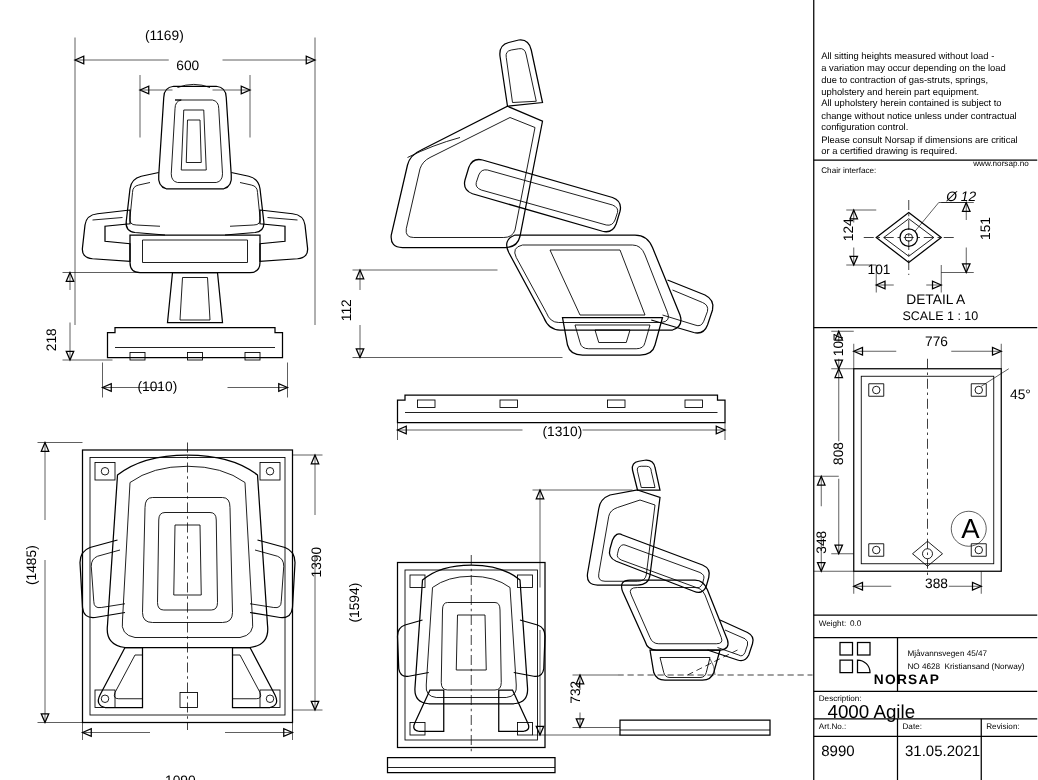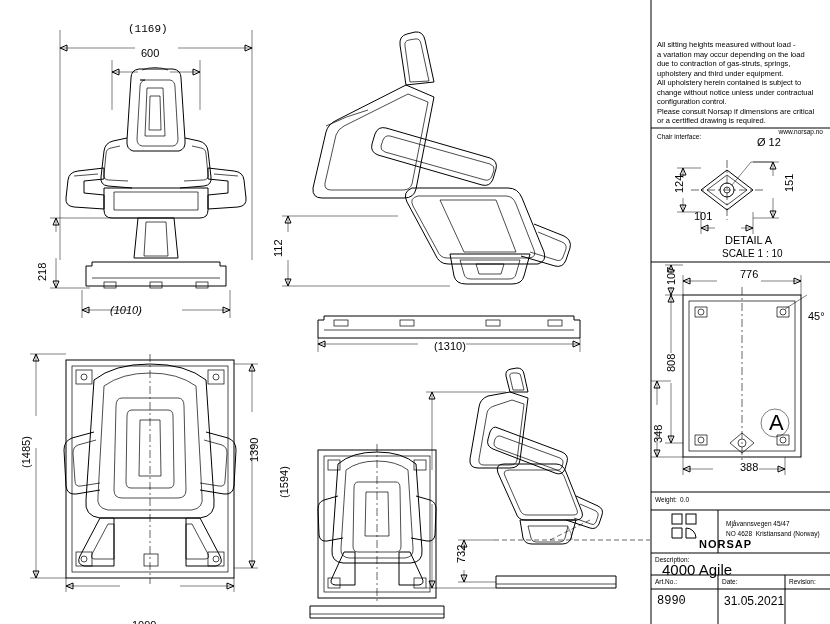--- a/index.html
+++ b/index.html
@@ -105,24 +105,24 @@
 
     <g>
       <line class="hair" x1="52" y1="300" x2="100" y2="300"></line>
       <line class="hair" x1="152" y1="300" x2="200" y2="300"></line>
       <line class="hair" x1="52" y1="280" x2="52" y2="308"></line>
       <line class="hair" x1="200" y1="280" x2="200" y2="308"></line>
       <path class="stroke" d="M52,300 l7,-3 l0,6 z"></path>
       <path class="stroke" d="M200,300 l-7,-3 l0,6 z"></path>
     </g>
   </svg>
-  <div class="txt dim" style="left:128px;top:23px;font-family:Liberation Mono, monospace;">(1169)</div>
+  <div class="txt dim" style="left:116px;top:23px;">(1169)</div>
   <div class="txt dim" style="left:141px;top:47px;">600</div>
   <div class="txt dim" style="left:36px;top:281px;transform:rotate(-90deg);transform-origin:left top;">218</div>
-  <div class="txt dim" style="left:110px;top:304px;font-style:italic;">(1010)</div>
+  <div class="txt dim" style="left:110px;top:304px;">(1010)</div>
 
   <svg width="330" height="340" style="left:290px;top:10px;">
     <g>
 
       <path class="stroke" d="M116,75 l-6,-40 q-1,-9 7,-11 l8,-2 q8,-1 10,8 l9,42 z"></path>
       <path class="thin" d="M120,72 l-5,-36 q-1,-5 4,-6 l6,-1 q5,-1 6,5 l8,37 z"></path>
 
       <path class="stroke" d="M116,75 l28,12 l-18,92 q-2,9 -12,9 l-82,0 q-10,0 -9,-10 l13,-56 q2,-8 11,-12 z"></path>
       <path class="thin" d="M118,84 l20,8 l-16,82 q-2,6 -9,6 l-72,0 q-7,0 -6,-7 l11,-48 q2,-6 8,-9 z"></path>
       <path class="thin" d="M36,116 q20,-10 42,-16"></path>
@@ -306,21 +306,21 @@
       <path class="stroke" d="M14,212 l-3,-7 l6,0 z"></path>
     </g>
   </svg>
   <div class="txt dim" style="left:278px;top:498px;transform:rotate(-90deg);transform-origin:left top;">(1594)</div>
   <div class="txt dim" style="left:455px;top:563px;transform:rotate(-90deg);transform-origin:left top;">732</div>
 
   <div style="position:absolute;left:657px;top:40px;width:166px;">
     <div class="small">All sitting heights measured without load -</div>
     <div class="small">a variation may occur depending on the load</div>
     <div class="small">due to contraction of gas-struts, springs,</div>
-    <div class="small">upholstery and third under equipment.</div>
+    <div class="small">upholstery and herein part equipment.</div>
     <div class="small">All upholstery herein contained is subject to</div>
     <div class="small">change without notice unless under contractual</div>
     <div class="small">configuration control.</div>
     <div class="small">Please consult Norsap if dimensions are critical</div>
     <div class="small">or a certified drawing is required.</div>
     <div class="tiny" style="text-align:right;margin-top:2px;">www.norsap.no</div>
   </div>
 
   <div class="txt tiny" style="left:657px;top:133px;">Chair interface:</div>
   <svg width="175" height="120" style="left:655px;top:142px;">
@@ -352,21 +352,21 @@
       <path class="stroke" d="M118,76 l-3,-7 l6,0 z"></path>
 
       <line class="hair" x1="46" y1="86" x2="60" y2="86"></line>
       <line class="hair" x1="86" y1="86" x2="98" y2="86"></line>
       <line class="hair" x1="46" y1="70" x2="46" y2="92"></line>
       <line class="hair" x1="98" y1="70" x2="98" y2="92"></line>
       <path class="stroke" d="M46,86 l7,-3 l0,6 z"></path>
       <path class="stroke" d="M98,86 l-7,-3 l0,6 z"></path>
     </g>
   </svg>
-  <div class="txt dim" style="left:757px;top:136px;">Ø 12</div>
+  <div class="txt dim" style="left:757px;top:152px;font-style:italic;">Ø 12</div>
   <div class="txt dim" style="left:673px;top:193px;transform:rotate(-90deg);transform-origin:left top;">124</div>
   <div class="txt dim" style="left:783px;top:192px;transform:rotate(-90deg);transform-origin:left top;">151</div>
   <div class="txt dim" style="left:694px;top:210px;">101</div>
   <div class="txt" style="left:725px;top:234px;font-size:11px;">DETAIL A</div>
   <div class="txt" style="left:722px;top:248px;font-size:10px;">SCALE 1 : 10</div>
 
   <svg width="175" height="226" style="left:655px;top:265px;">
     <g>
       <rect class="stroke" x="28" y="30" width="118" height="162"></rect>
       <rect class="thin" x="34" y="36" width="106" height="150"></rect>
@@ -440,19 +440,19 @@
     <path class="stroke" d="M22,16 a10,10 0 0 1 10,10 l-10,0 z"></path>
   </svg>
   <div class="txt" style="left:664px;top:538px;font-size:11px;letter-spacing:1px;font-weight:bold;margin-left:35px;">NORSAP</div>
   <div class="txt tiny" style="left:726px;top:520px;">Mjåvannsvegen 45/47</div>
   <div class="txt tiny" style="left:726px;top:530px;">NO 4628  Kristiansand (Norway)</div>
 
   <div class="txt tiny" style="left:655px;top:556px;">Description:</div>
   <div class="txt" style="left:662px;top:561px;font-size:15px;">4000 Agile</div>
 
   <div class="txt tiny" style="left:655px;top:578px;">Art.No.:</div>
-  <div class="txt" style="left:657px;top:594px;font-size:12px;font-family:Liberation Mono, monospace;">8990</div>
+  <div class="txt" style="left:657px;top:594px;font-size:12px;">8990</div>
   <div class="txt tiny" style="left:722px;top:578px;">Date:</div>
   <div class="txt" style="left:724px;top:594px;font-size:12px;">31.05.2021</div>
   <div class="txt tiny" style="left:789px;top:578px;">Revision:</div>
   <div class="txt" style="left:791px;top:594px;font-size:12px;"></div>
 
 </div>
 
 </body></html>

